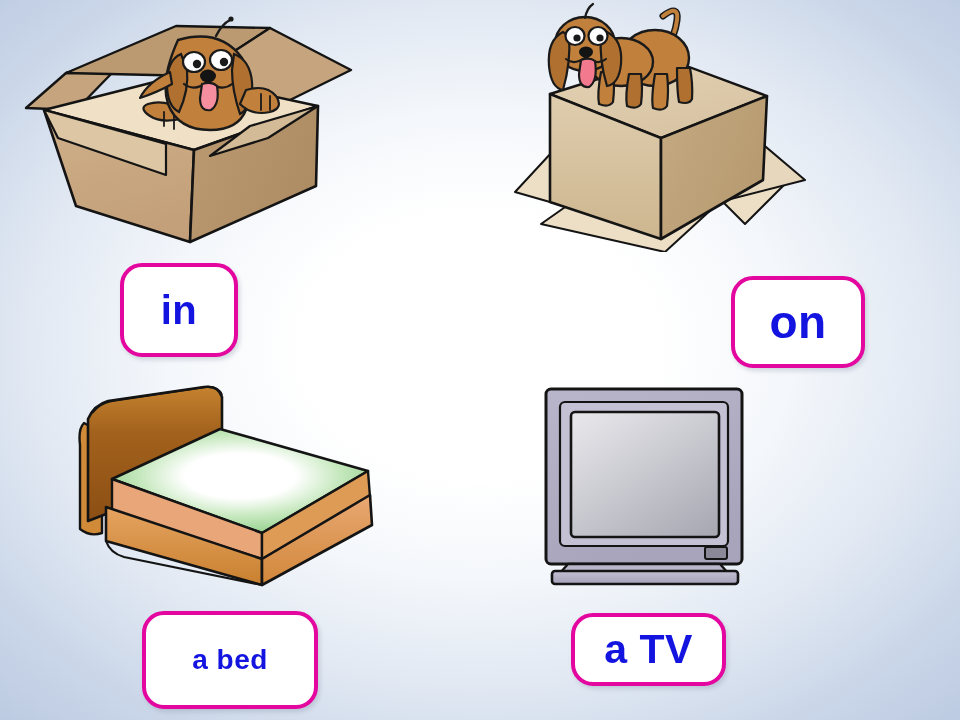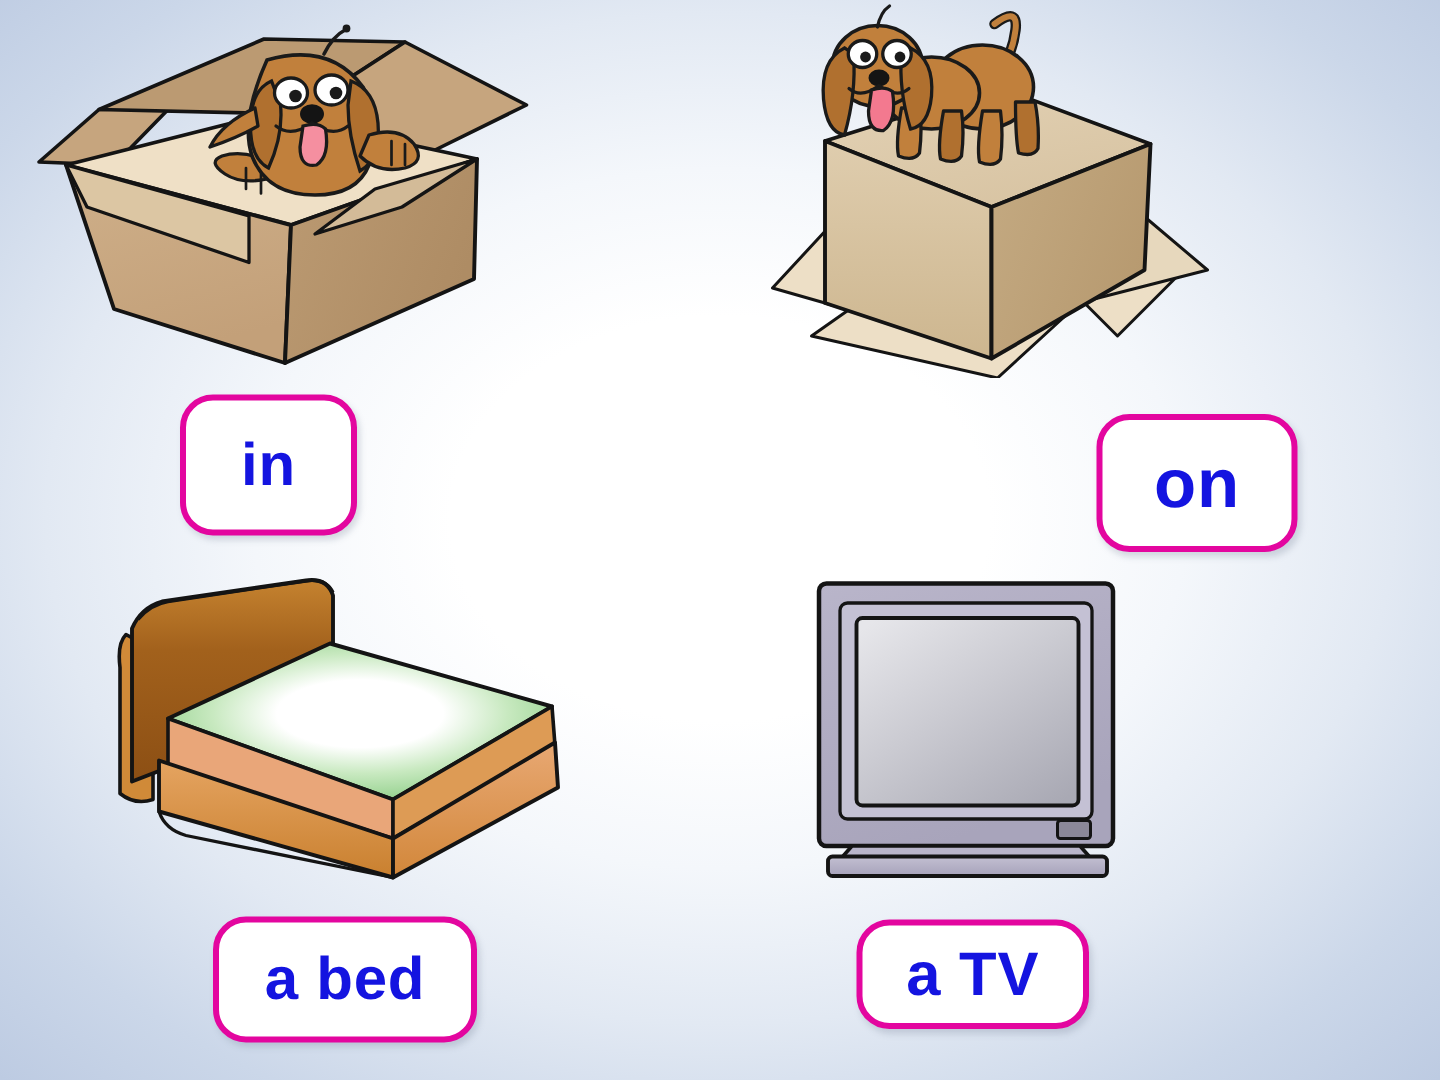--- a/index.html
+++ b/index.html
@@ -39,21 +39,21 @@
     justify-content: center;
     color: #1414e0;
     font-weight: bold;
     font-family: "Liberation Sans", sans-serif;
     letter-spacing: 0.5px;
     box-shadow: 2px 3px 4px rgba(120,130,150,0.28);
     user-select: none;
   }
   #label-in      { left:120px; top:263px; width:118px; height:94px;  font-size:40px; }
   #label-on      { left:731px; top:232px; width:134px; height:92px;  font-size:46px;margin-top:44px; }
-  #label-a-bed   { left:142px; top:611px; width:176px; height:84px;  font-size:40px;text-align:center; }
+  #label-a-bed   { left:142px; top:611px; width:176px; height:98px;  font-size:28px;text-align:center; }
   #label-a-tv    { left:571px; top:613px; width:155px; height:73px;  font-size:41px; }
 
   #art-dog-in-box   { left:18px;  top:10px;  width:350px; height:240px; }
   #art-dog-on-box   { left:505px; top:-4px;  width:320px; height:256px; }
   #art-bed          { left:72px;  top:383px; width:330px; height:205px; }
   #art-tv           { left:538px; top:383px; width:228px; height:205px; }
 </style>
 </head>
 <body>
 

